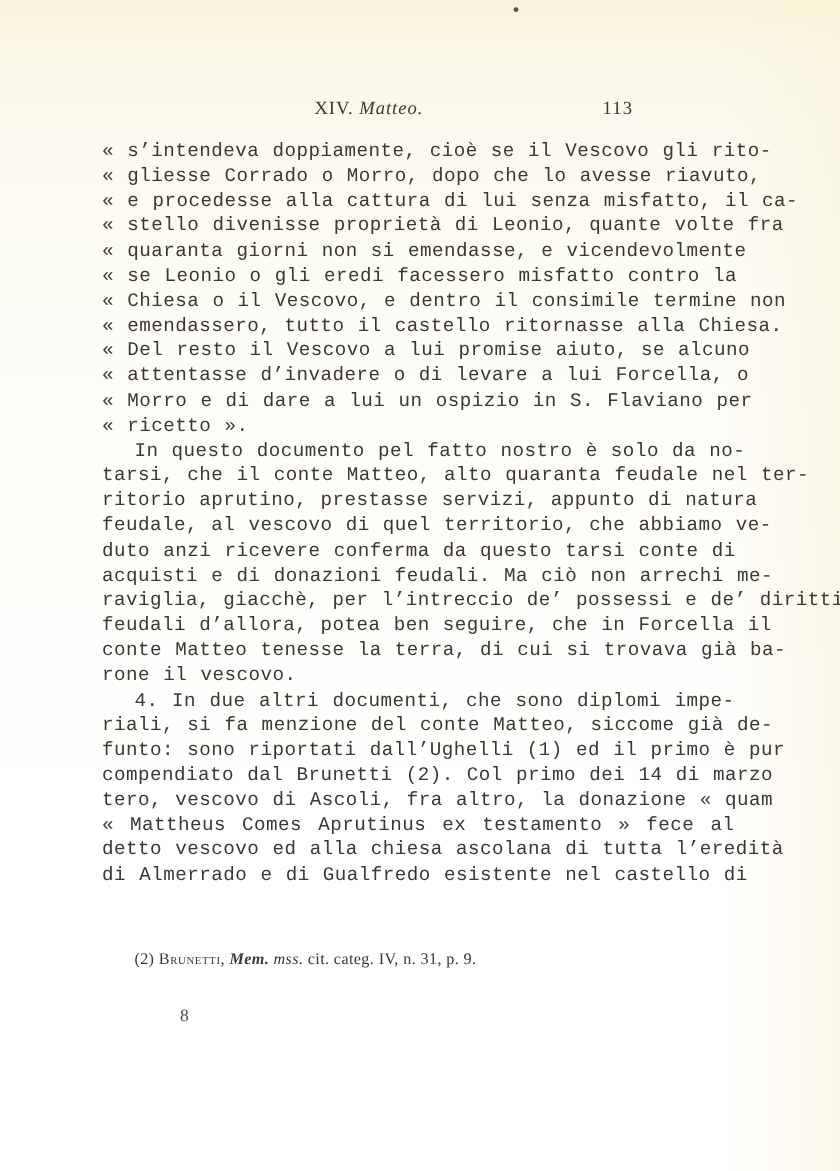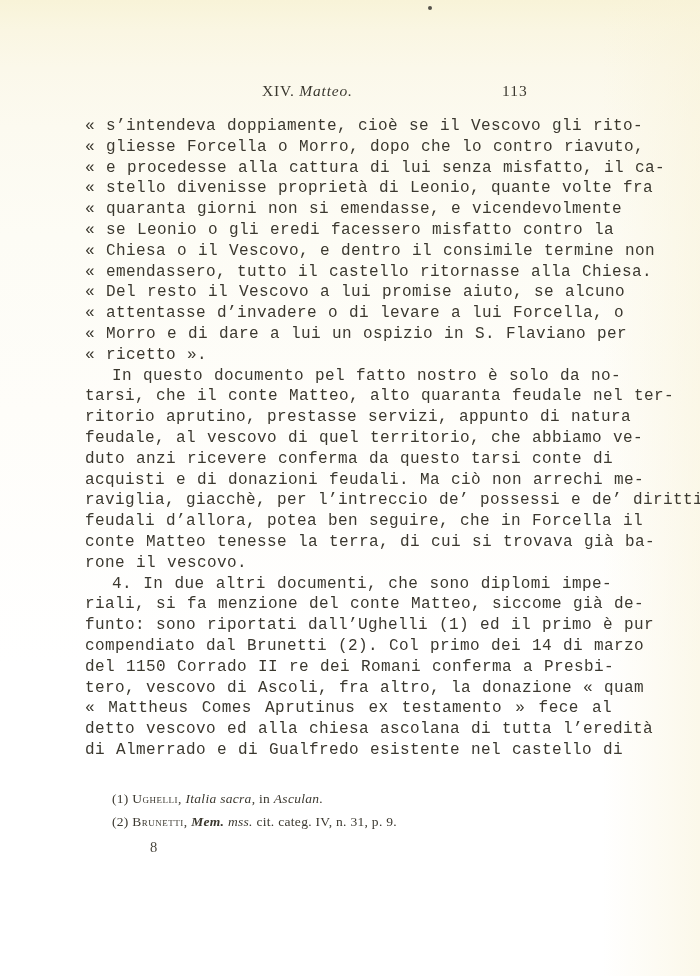--- a/index.html
+++ b/index.html
@@ -77,21 +77,21 @@
 <div class="page">
 
   <div class="speck"></div>
 
   <div class="header-title"><span>XIV.</span><span> </span><span class="it">Matteo.</span></div>
 
   <div class="page-number">113</div>
 
   <div class="body-block">
     <div class="ln">« s’intendeva doppiamente, cioè se il Vescovo gli rito-</div>
-    <div class="ln">« gliesse Forcella o Morro, dopo che lo contro riavuto,</div>
+    <div class="ln">« gliesse Corrado o Morro, dopo che lo avesse riavuto,</div>
     <div class="ln">« e procedesse alla cattura di lui senza misfatto, il ca-</div>
     <div class="ln">« stello divenisse proprietà di Leonio, quante volte fra</div>
     <div class="ln">« quaranta giorni non si emendasse, e vicendevolmente</div>
     <div class="ln">« se Leonio o gli eredi facessero misfatto contro la</div>
     <div class="ln">« Chiesa o il Vescovo, e dentro il consimile termine non</div>
     <div class="ln">« emendassero, tutto il castello ritornasse alla Chiesa.</div>
     <div class="ln">« Del resto il Vescovo a lui promise aiuto, se alcuno</div>
     <div class="ln">« attentasse d’invadere o di levare a lui Forcella, o</div>
     <div class="ln">« Morro e di dare a lui un ospizio in S. Flaviano per</div>
     <div class="ln last">« ricetto ».</div>
@@ -102,27 +102,25 @@
     <div class="ln">duto anzi ricevere conferma da questo tarsi conte di</div>
     <div class="ln">acquisti e di donazioni feudali. Ma ciò non arrechi me-</div>
     <div class="ln">raviglia, giacchè, per l’intreccio de’ possessi e de’ diritti</div>
     <div class="ln">feudali d’allora, potea ben seguire, che in Forcella il</div>
     <div class="ln">conte Matteo tenesse la terra, di cui si trovava già ba-</div>
     <div class="ln last">rone il vescovo.</div>
     <div class="ln ind">4. In due altri documenti, che sono diplomi impe-</div>
     <div class="ln">riali, si fa menzione del conte Matteo, siccome già de-</div>
     <div class="ln">funto: sono riportati dall’Ughelli (1) ed il primo è pur</div>
     <div class="ln">compendiato dal Brunetti (2). Col primo dei 14 di marzo</div>
-    <div class="ln">del 1150 Corrado II re dei Romani conferma a Presbi-</div>
     <div class="ln">tero, vescovo di Ascoli, fra altro, la donazione « quam</div>
     <div class="ln">« Mattheus Comes Aprutinus ex testamento » fece al</div>
     <div class="ln">detto vescovo ed alla chiesa ascolana di tutta l’eredità</div>
     <div class="ln">di Almerrado e di Gualfredo esistente nel castello di</div>
   </div>
 
   <div class="footnotes">
-    <div class="fn"><span>(1) </span><span class="sc">Ughelli</span><span>, </span><span class="it">Italia sacra</span><span>, in </span><span class="it">Asculan.</span></div>
     <div class="fn"><span>(2) </span><span class="sc">Brunetti</span><span>, </span><span class="bi">Mem.</span><span class="it"> mss.</span><span> cit. categ. IV, n. 31, p. 9.</span></div>
   </div>
 
   <div class="signature">8</div>
 
 </div>
 
 </body></html>

